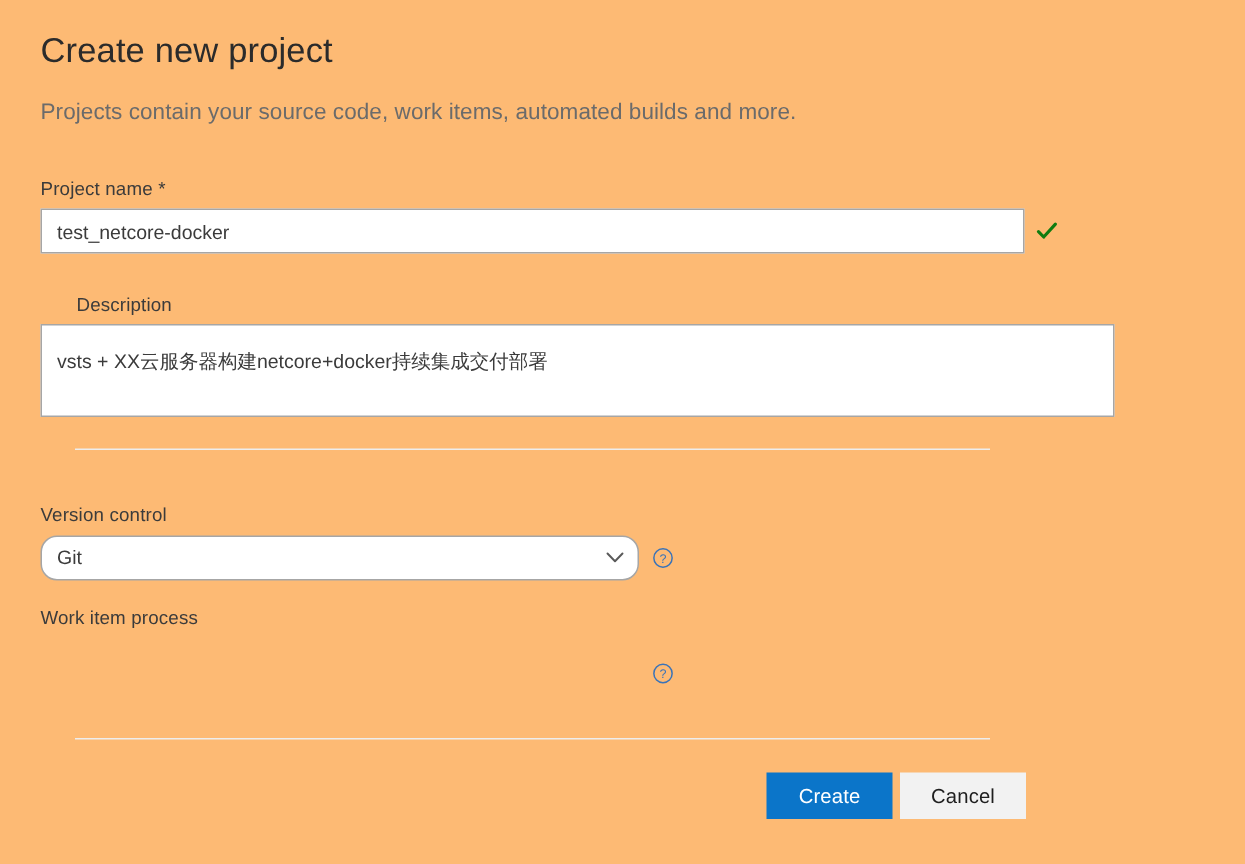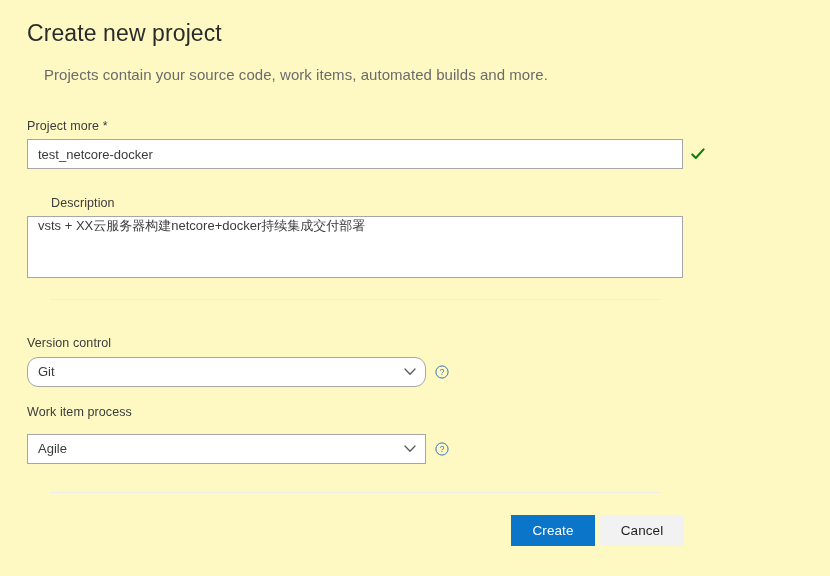--- a/index.html
+++ b/index.html
@@ -16,21 +16,21 @@
     position: relative;
     -webkit-font-smoothing: antialiased;
   }
 
   .dialog {
     position: absolute;
     left: 0;
     top: 0;
     width: 830px;
     height: 576px;
-    background: #fef9c3;
+    background: #fdba74;
   }
 
   
   .page-title {
     position: absolute;
     left: 27px;
     top: 18px;
     font-size: 23px;
     font-weight: 300;
     color: #2b2b2b;
@@ -39,21 +39,20 @@
   }
   .page-subtitle {
     position: absolute;
     left: 27px;
     top: 64px;
     font-size: 15px;
     font-weight: 400;
     color: #6b6b6b;
     line-height: 22px;
     letter-spacing: 0.05px;
-    margin-left: 17px;
   }
 
   
   .field-label {
     position: absolute;
     font-size: 12.5px;
     color: #3b3b3b;
     line-height: 16px;
     letter-spacing: 0.1px;
   }
@@ -91,29 +90,29 @@
   }
   .valid-check svg { display: block; }
 
   
   .lbl-description { left: 27px; top: 195px; margin-left: 24px; }
 
   .text-area {
     position: absolute;
     left: 27px;
     top: 216px;
-    width: 656px;
+    width: 716px;
     height: 62px;
     border: 1px solid #a6a6a6;
     background: #ffffff;
     box-sizing: border-box;
     font-family: "Liberation Sans", "DejaVu Sans", sans-serif;
     font-size: 13px;
     color: #3b3b3b;
-    padding: 0 10px;
+    padding: 15px 10px;
     resize: none;
     outline: none;
     line-height: 18px;
     border-radius: 0;
   }
 
   
   .divider {
     position: absolute;
     left: 50px;
@@ -198,21 +197,21 @@
 </head>
 <body>
 
 <div class="dialog">
 
   <div class="page-title">Create new project</div>
 
   <div class="page-subtitle">Projects contain your source code, work items, automated builds and more.</div>
 
   <div class="field-label lbl-project-name">
-    <span>Project more</span><span class="req-star"> *</span>
+    <span>Project name</span><span class="req-star"> *</span>
   </div>
 
   <input class="text-input" type="text" value="test_netcore-docker" style="">
 
   <span class="valid-check">
     <svg width="16" height="16" viewBox="0 0 16 16" aria-hidden="true">
       <path d="M2.3 8.4 L5.8 12 L13.6 3.4" fill="none" stroke="#107c10" stroke-width="2.1" stroke-linecap="round" stroke-linejoin="round"></path>
     </svg>
   </span>
 
@@ -235,28 +234,20 @@
 
   <span class="help-icon help-version">
     <svg width="14" height="14" viewBox="0 0 14 14" aria-hidden="true">
       <circle cx="7" cy="7" r="6.1" fill="none" stroke="#3a73b8" stroke-width="1"></circle>
       <text x="7" y="10.3" text-anchor="middle" font-family="Liberation Sans, sans-serif" font-size="8.4" fill="#3a73b8">?</text>
     </svg>
   </span>
 
   <div class="field-label lbl-work-item">Work item process</div>
 
-  <div class="select-wrap select-process">
-    <span class="select-value">Agile</span>
-    <span class="chevron">
-      <svg width="12" height="10" viewBox="0 0 12 10" aria-hidden="true">
-        <path d="M1 2 L6 7.2 L11 2" fill="none" stroke="#5a5a5a" stroke-width="1.3" stroke-linecap="round" stroke-linejoin="round"></path>
-      </svg>
-    </span>
-  </div>
 
   <span class="help-icon help-process">
     <svg width="14" height="14" viewBox="0 0 14 14" aria-hidden="true">
       <circle cx="7" cy="7" r="6.1" fill="none" stroke="#3a73b8" stroke-width="1"></circle>
       <text x="7" y="10.3" text-anchor="middle" font-family="Liberation Sans, sans-serif" font-size="8.4" fill="#3a73b8">?</text>
     </svg>
   </span>
 
   <div class="divider divider-bottom"></div>
 

